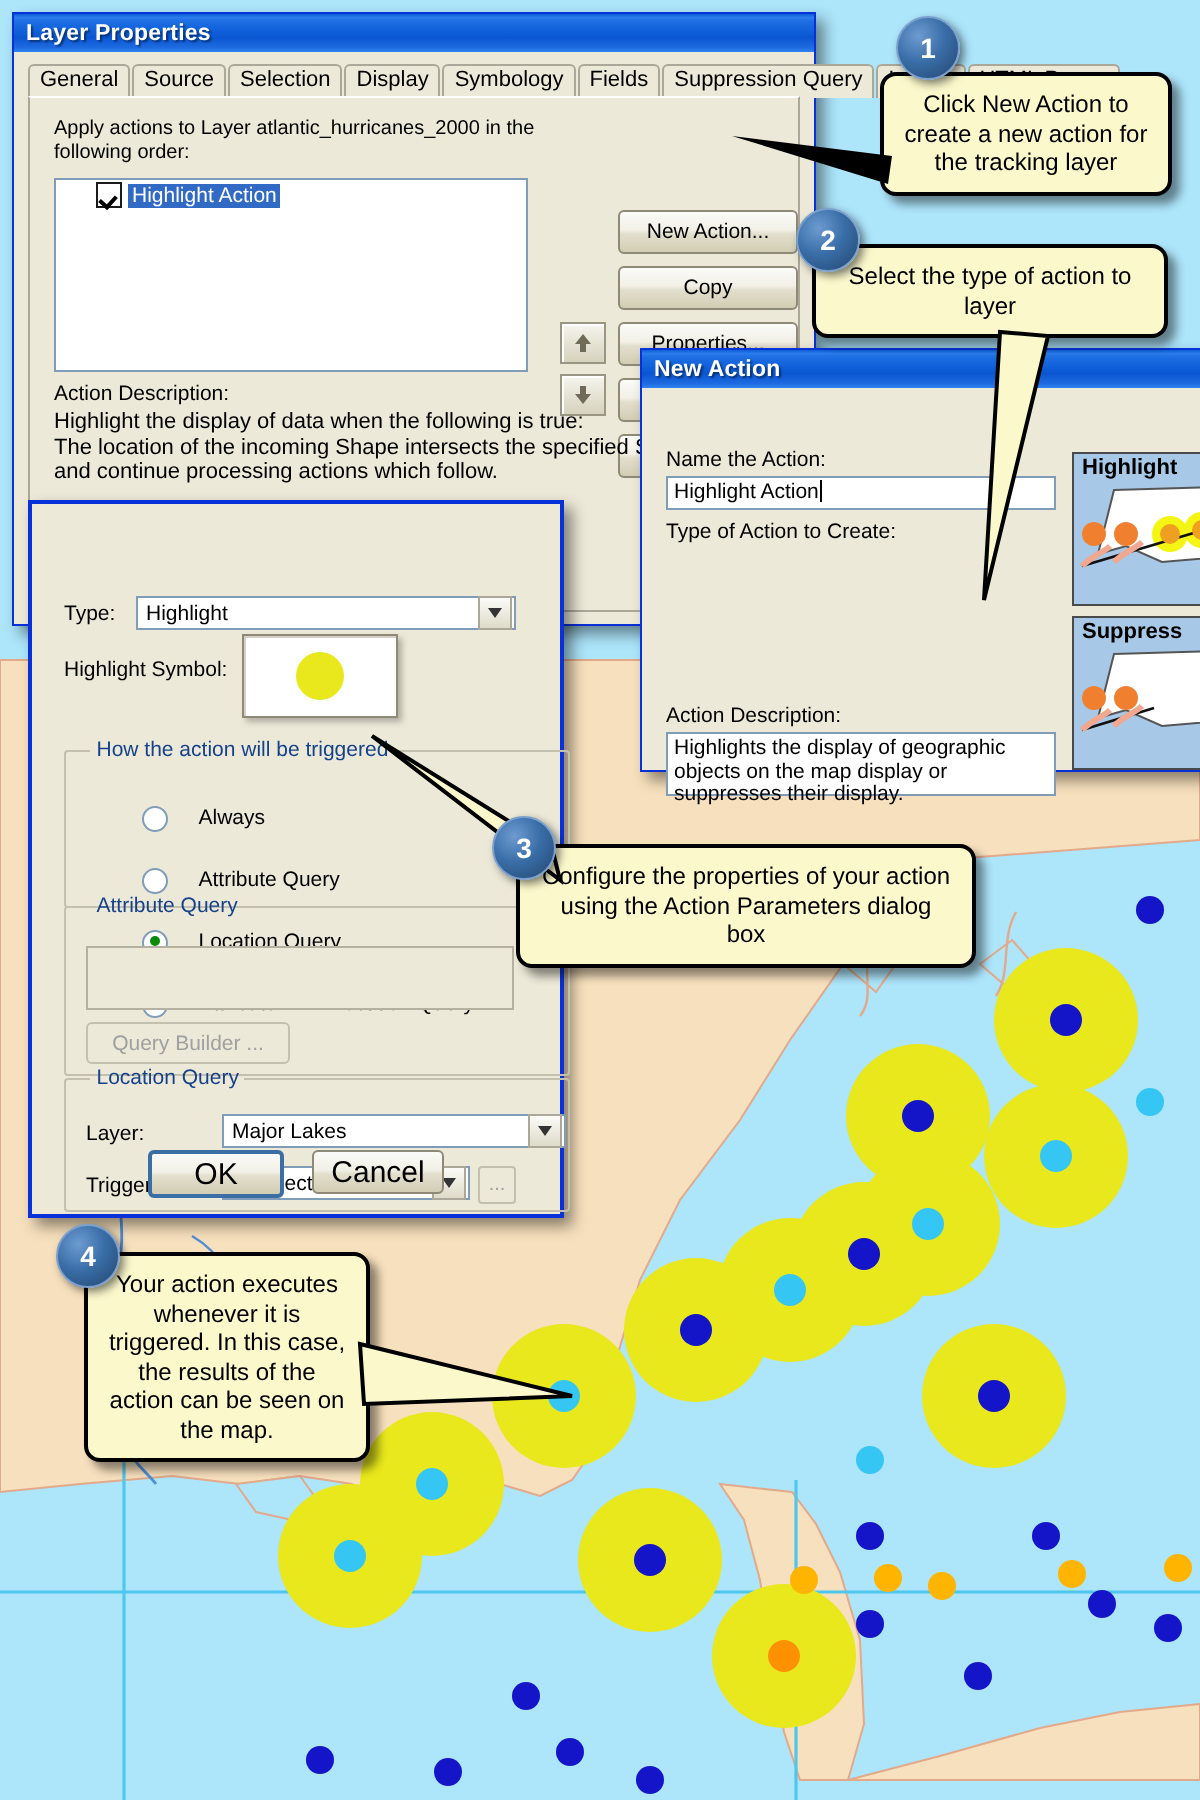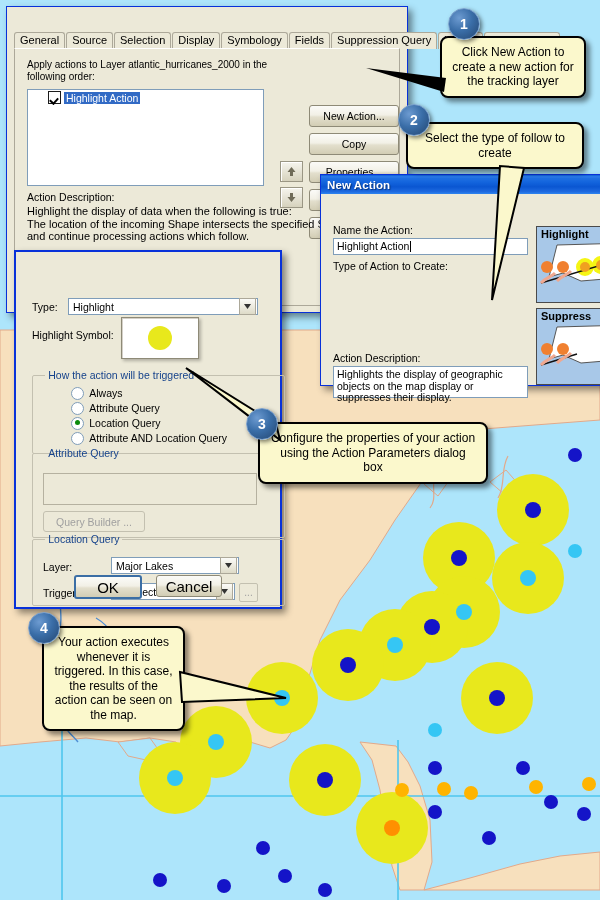--- a/index.html
+++ b/index.html
@@ -93,21 +93,21 @@
   .combo .txt{flex:1;white-space:nowrap;overflow:hidden;}
   .combo .arw{width:15px;height:15px;margin:0 1px 0 0;flex:none;
               background:linear-gradient(to bottom,#fbfbf8,#dedbc8);
               border:1px solid #aca899;display:flex;align-items:center;justify-content:center;}
   .symbox{position:absolute;left:105px;top:46px;width:76px;height:40px;background:#fff;
           border:1px solid #8e8a77;box-shadow:inset 1px 1px 0 #d4d0c8, 2px 2px 3px rgba(0,0,0,.25);
           display:flex;align-items:center;justify-content:center;cursor:pointer;}
   .symdot{width:24px;height:24px;border-radius:50%;background:#e8e81c;}
   .grp{position:absolute;border:1px solid #c3c0b0;border-radius:2px;}
   .grp>legend{font-size:10.5px;color:#15428b;padding:0 3px;margin-left:4px;}
-  .rad{display:flex;align-items:center;gap:5px;margin:2px 0 2px 30px;font-size:10.5px;cursor:pointer;}
+  .rad{display:flex;align-items:center;gap:15px;margin:18px 0 2px 30px;font-size:10.5px;cursor:pointer;}
   .rdot{width:11px;height:11px;border-radius:50%;background:#fff;border:1px solid #7f9db9;
         flex:none;position:relative;}
   .rdot.on::after{content:"";position:absolute;left:2.5px;top:2.5px;width:5px;height:5px;
         border-radius:50%;background:#0a8a0a;}
   .txtarea{position:absolute;background:#ece9d8;border:1px solid #b5b1a0;}
   .qbbtn{position:absolute;width:100px;height:19px;font-size:10.5px;color:#a0a0a0;
          background:#ece9d8;border:1px solid #c3c0b0;border-radius:3px;
          display:flex;align-items:center;justify-content:center;}
   .okrow{position:absolute;left:0;right:0;bottom:8px;display:flex;justify-content:center;gap:14px;}
   .okbtn{width:64px;height:20px;font-size:15px;
@@ -222,20 +222,23 @@
     <path d="M446,78 L366,68 L444,92 Z" fill="#000"></path>
 
     <path d="M500,166 L492,300 L524,168 Z" fill="#fbf8cc" stroke="#000" stroke-width="2"></path>
 
     <path d="M276,424 L186,368 L280,440 Z" fill="#fbf8cc" stroke="#000" stroke-width="2"></path>
 
     <path d="M180,672 L286,698 L182,702 Z" fill="#fbf8cc" stroke="#000" stroke-width="2"></path>
   </svg>
 
   <div class="win" id="layerProps">
+    <div class="tbar">
+      <span class="ttl">Layer Properties</span>
+    </div>
     <div class="lp-body">
       <div class="tabstrip">
         <div class="tab">General</div>
         <div class="tab">Source</div>
         <div class="tab">Selection</div>
         <div class="tab">Display</div>
         <div class="tab">Symbology</div>
         <div class="tab">Fields</div>
         <div class="tab">Suppression Query</div>
         <div class="tab">Labels</div>
@@ -371,21 +374,21 @@
 
       <fieldset class="grp" style="left:14px;top:176px;width:234px;height:78px;">
         <legend>Attribute Query</legend>
         <div class="txtarea" style="left:10px;top:14px;width:212px;height:30px;"></div>
         <div class="qbbtn" style="left:10px;top:52px;">Query Builder ...</div>
       </fieldset>
 
       <fieldset class="grp" style="left:14px;top:262px;width:234px;height:60px;">
         <legend>Location Query</legend>
         <span class="lbl-s" style="position:absolute;left:10px;top:16px;">Layer:</span>
-        <div class="combo" style="position:absolute;left:78px;top:12px;width:128px;">
+        <div class="combo" style="position:absolute;left:78px;top:12px;width:172px;">
           <span class="txt">Major Lakes</span>
           <span class="arw">
             <svg width="7" height="5" viewBox="0 0 7 5">
                 <path d="M0,0 L7,0 L3.5,5 Z" fill="#333"></path>
               </svg>
           </span>
         </div>
         <span class="lbl-s" style="position:absolute;left:10px;top:42px;">Trigger When:</span>
         <div class="combo" style="position:absolute;left:78px;top:38px;width:124px;">
           <span class="txt">Intersects</span>
@@ -401,21 +404,21 @@
       <div class="okrow">
         <div class="okbtn def">OK</div>
         <div class="okbtn">Cancel</div>
       </div>
     </div>
   </div>
 
   <div class="callout" style="left:440px;top:36px;width:146px;">Click New Action to create a new action for the tracking layer</div>
   <div class="badge" style="left:448px;top:8px;">1</div>
 
-  <div class="callout" style="left:406px;top:122px;width:178px;">Select the type of follow to create</div>
+  <div class="callout" style="left:406px;top:122px;width:178px;">Select the type of action to layer</div>
   <div class="badge" style="left:398px;top:104px;">2</div>
 
   <div class="callout" style="left:258px;top:422px;width:230px;">Configure the properties of your action using the Action Parameters dialog box</div>
   <div class="badge" style="left:246px;top:408px;">3</div>
 
   <div class="callout" style="left:42px;top:626px;width:143px;">Your action executes whenever it is triggered. In this case, the results of the action can be seen on the map.</div>
   <div class="badge" style="left:28px;top:612px;">4</div>
 
 </div>
 

